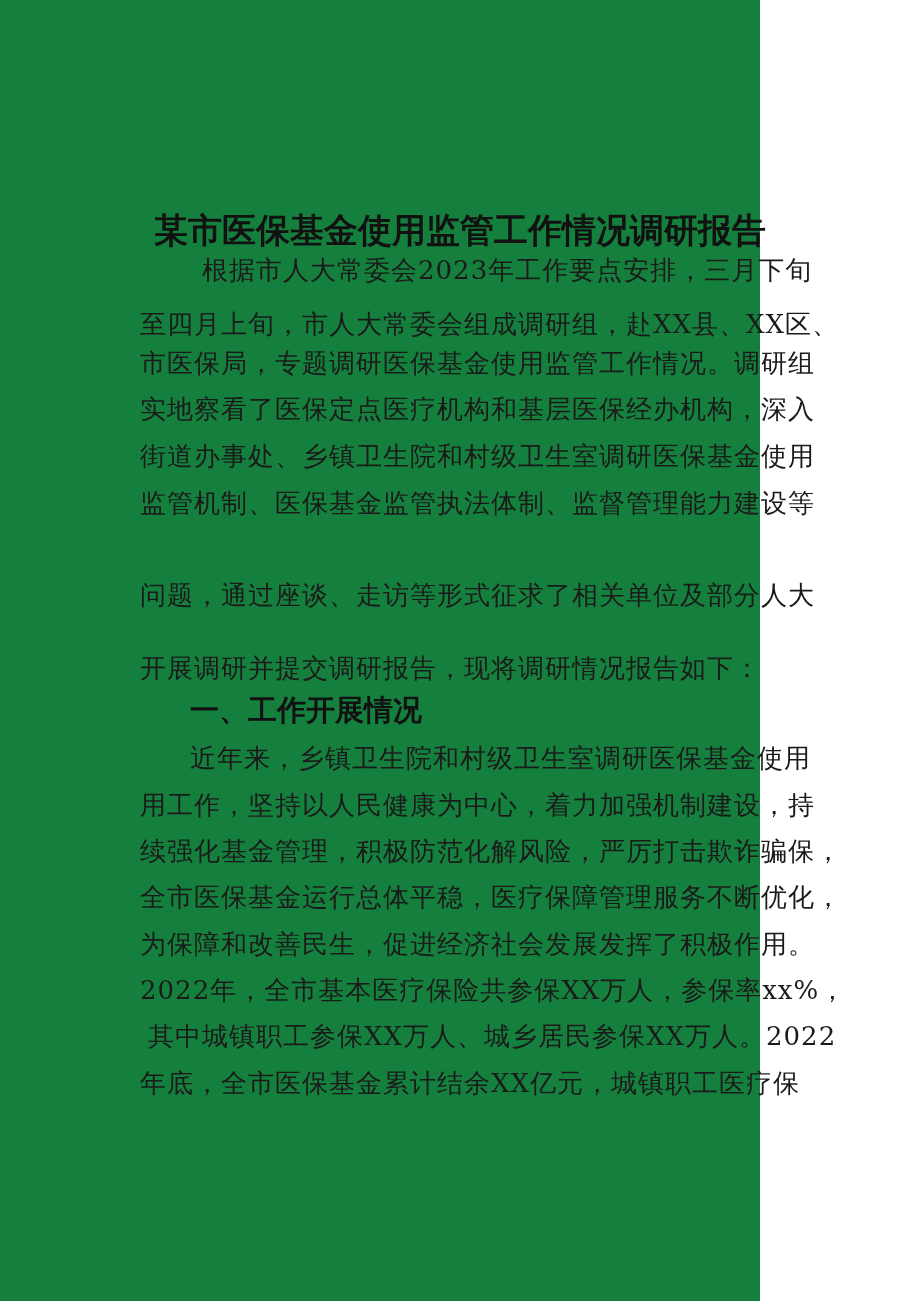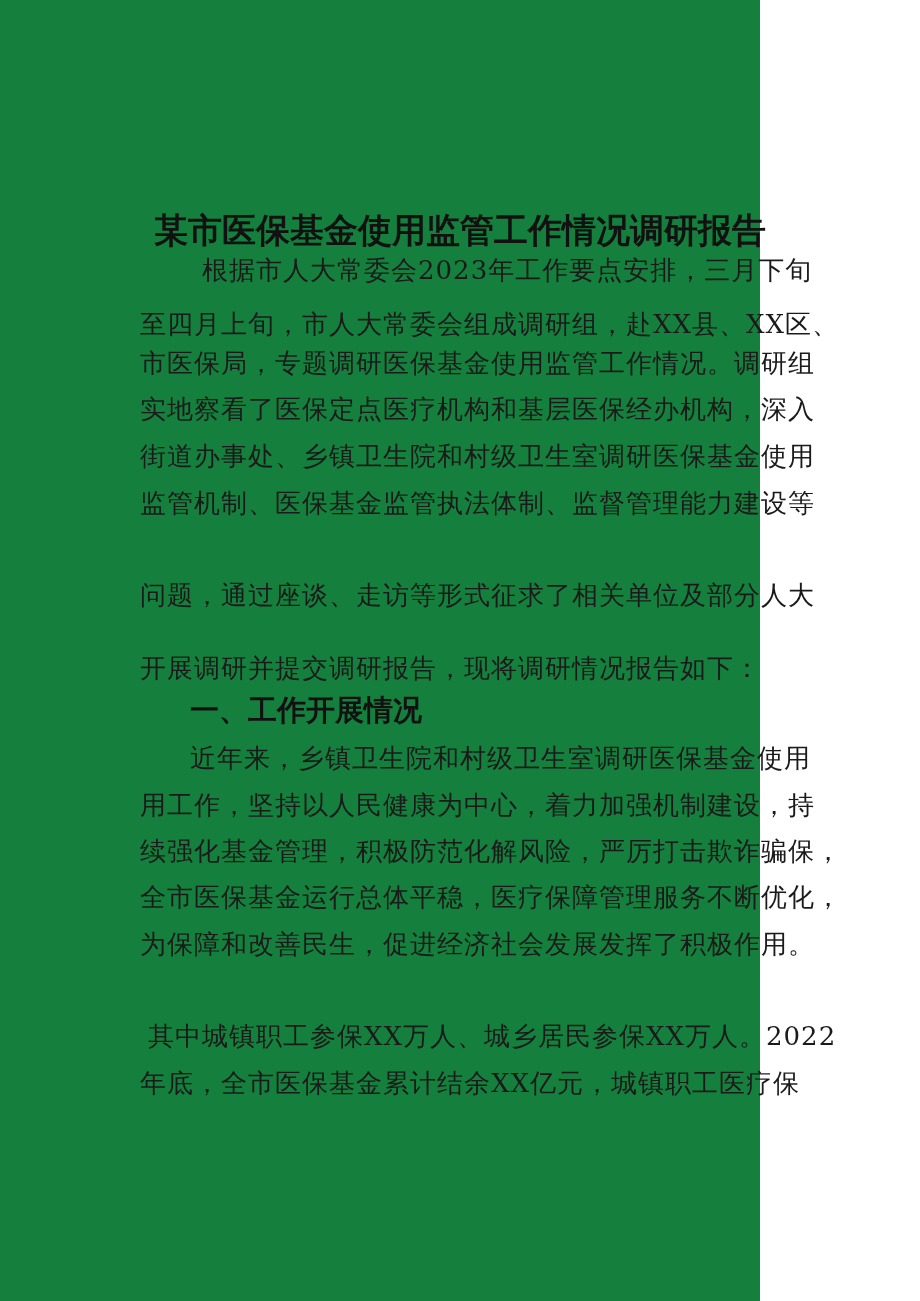--- a/index.html
+++ b/index.html
@@ -38,15 +38,16 @@
   <div class="line" style="top:575px;">问题，通过座谈、走访等形式征求了相关单位及部分人大</div>
   <div class="line last" style="top:648px;">开展调研并提交调研报告，现将调研情况报告如下：</div>
 
   <div class="heading" style="top:690px;">一、工作开展情况</div>
 
   <div class="line indent" style="top:738px;">近年来，乡镇卫生院和村级卫生室调研医保基金使用</div>
   <div class="line" style="top:785px;">用工作，坚持以人民健康为中心，着力加强机制建设，持</div>
   <div class="line" style="top:831px;">续强化基金管理，积极防范化解风险，严厉打击欺诈骗保，</div>
   <div class="line" style="top:877px;">全市医保基金运行总体平稳，医疗保障管理服务不断优化，</div>
   <div class="line" style="top:924px;">为保障和改善民生，促进经济社会发展发挥了积极作用。</div>
+  <div class="line" style="top:970px;">2022年，全市基本医疗保险共参保XX万人，参保率xx%，</div>
   <div class="line" style="top:1016px;margin-left:8px;">其中城镇职工参保XX万人、城乡居民参保XX万人。2022</div>
   <div class="line" style="top:1063px;">年底，全市医保基金累计结余XX亿元，城镇职工医疗保</div>
 </div>
 
 </body></html>

